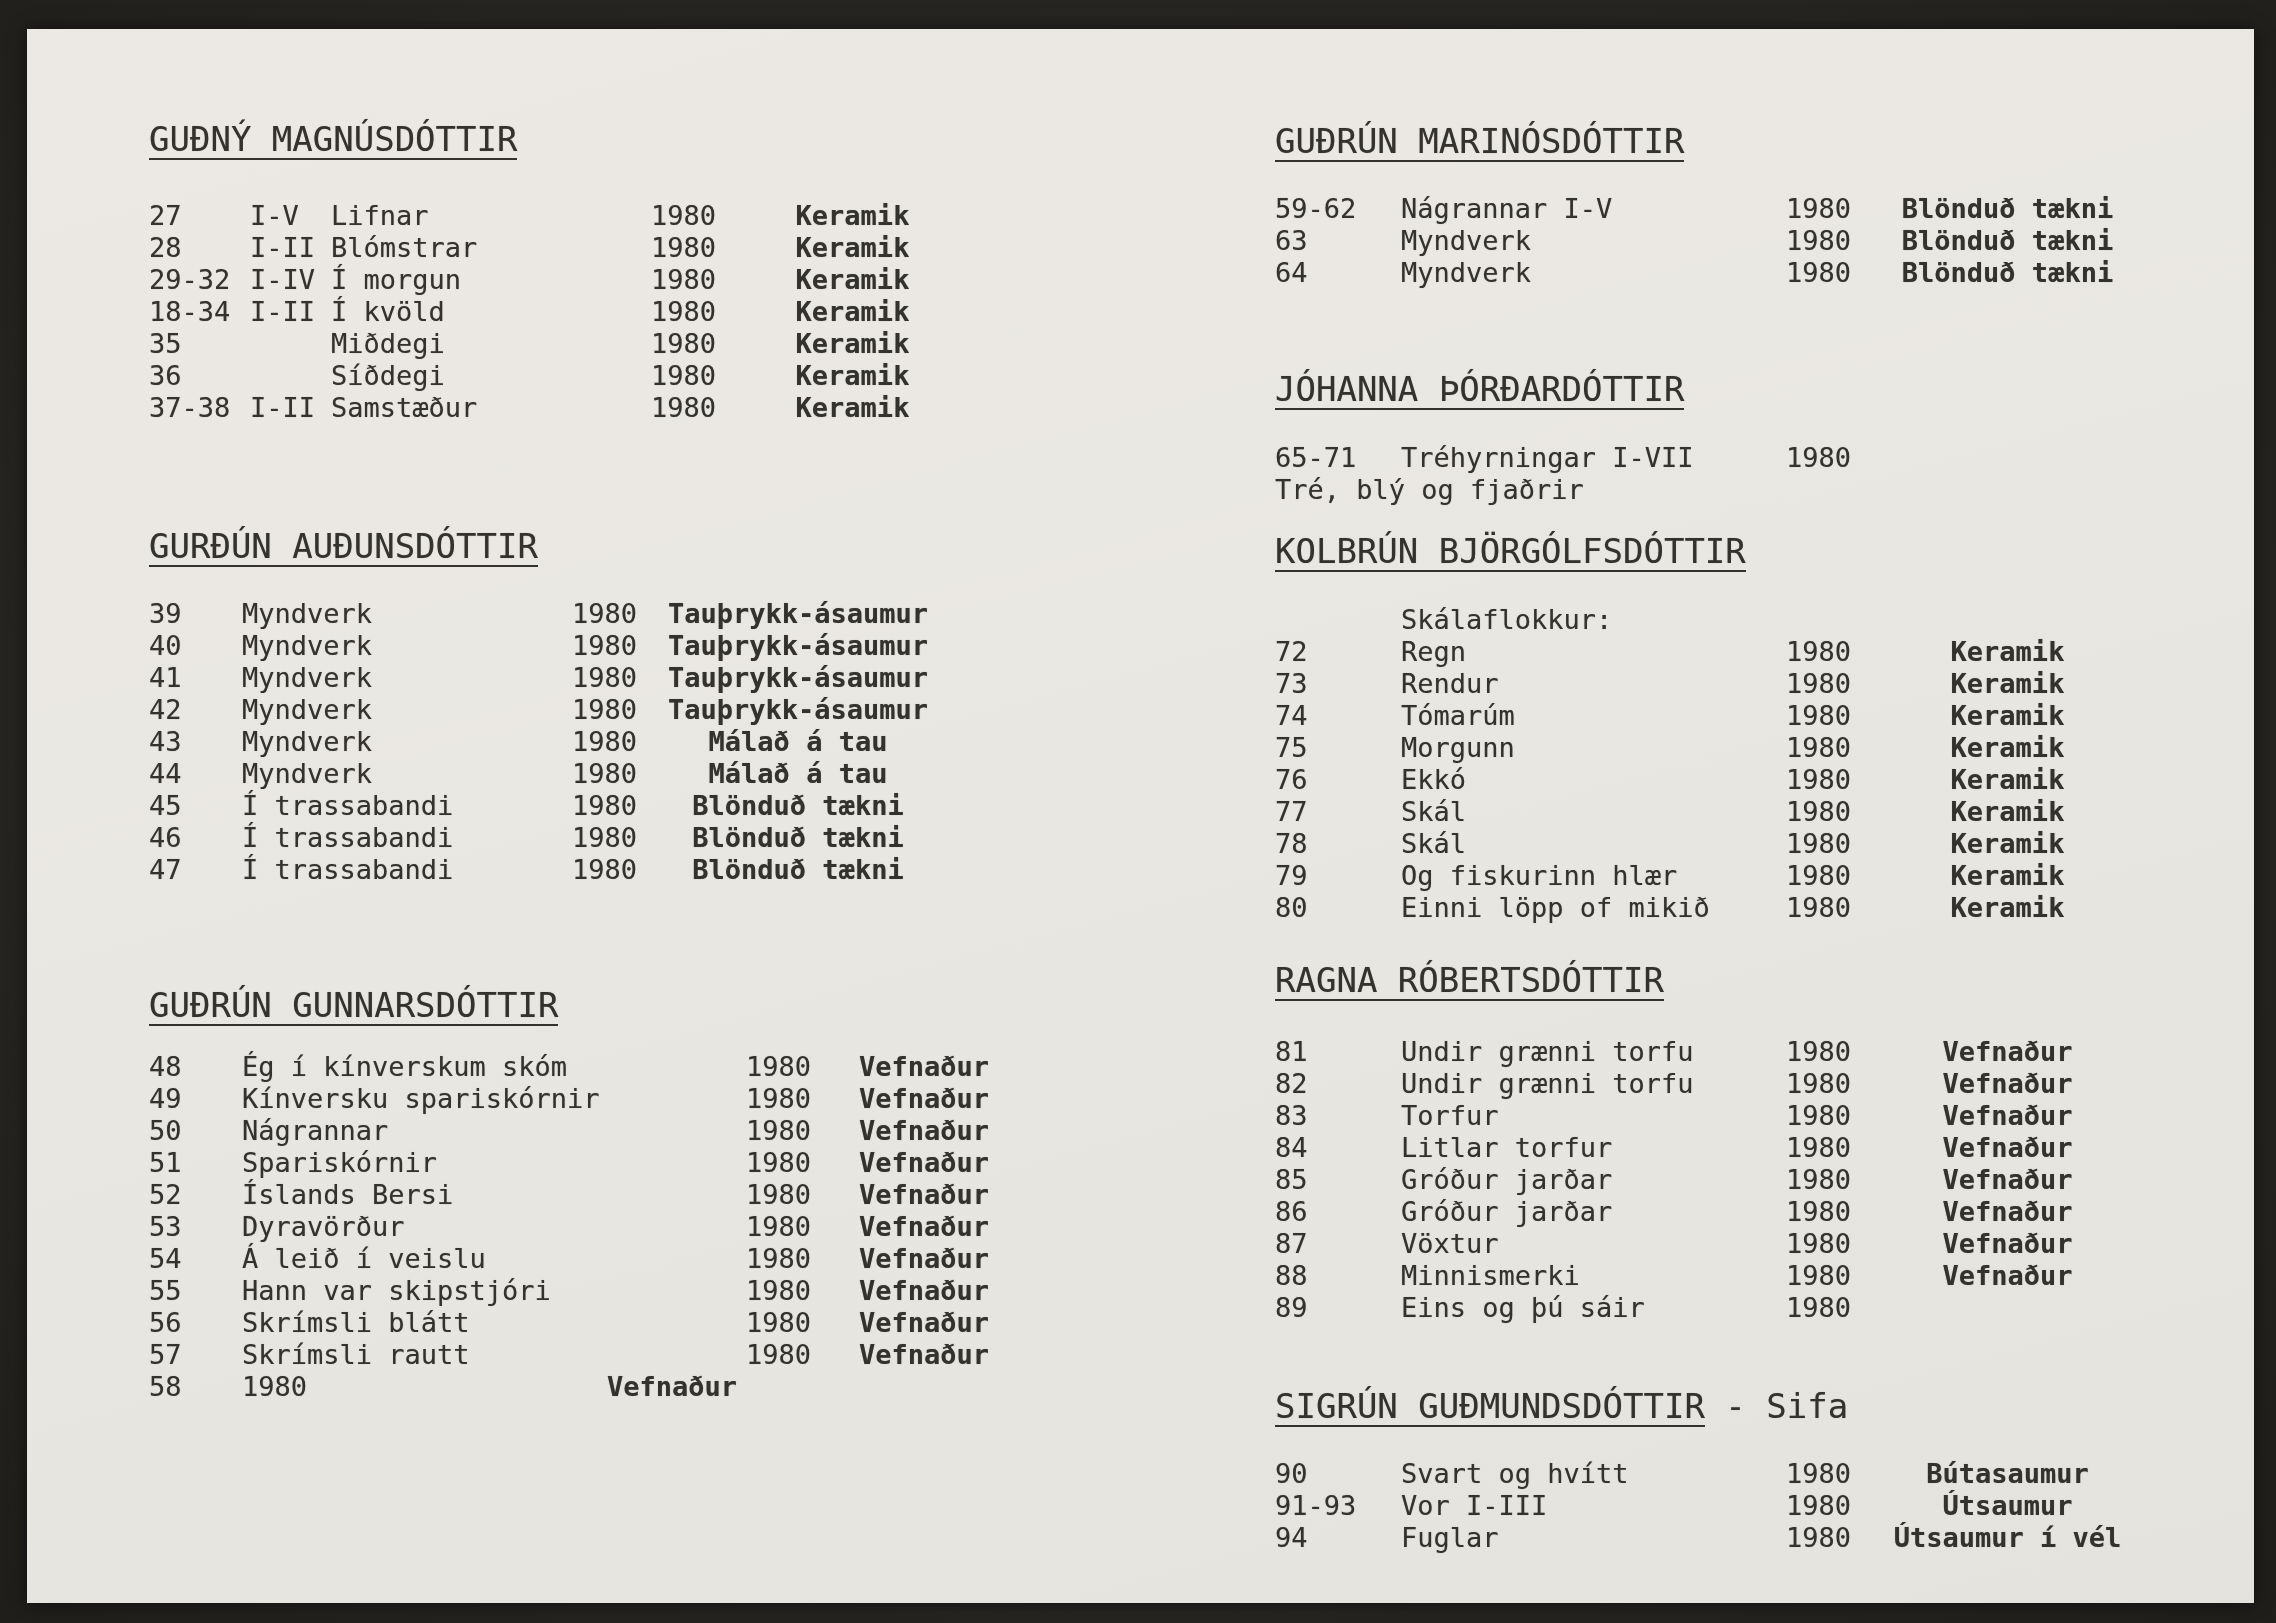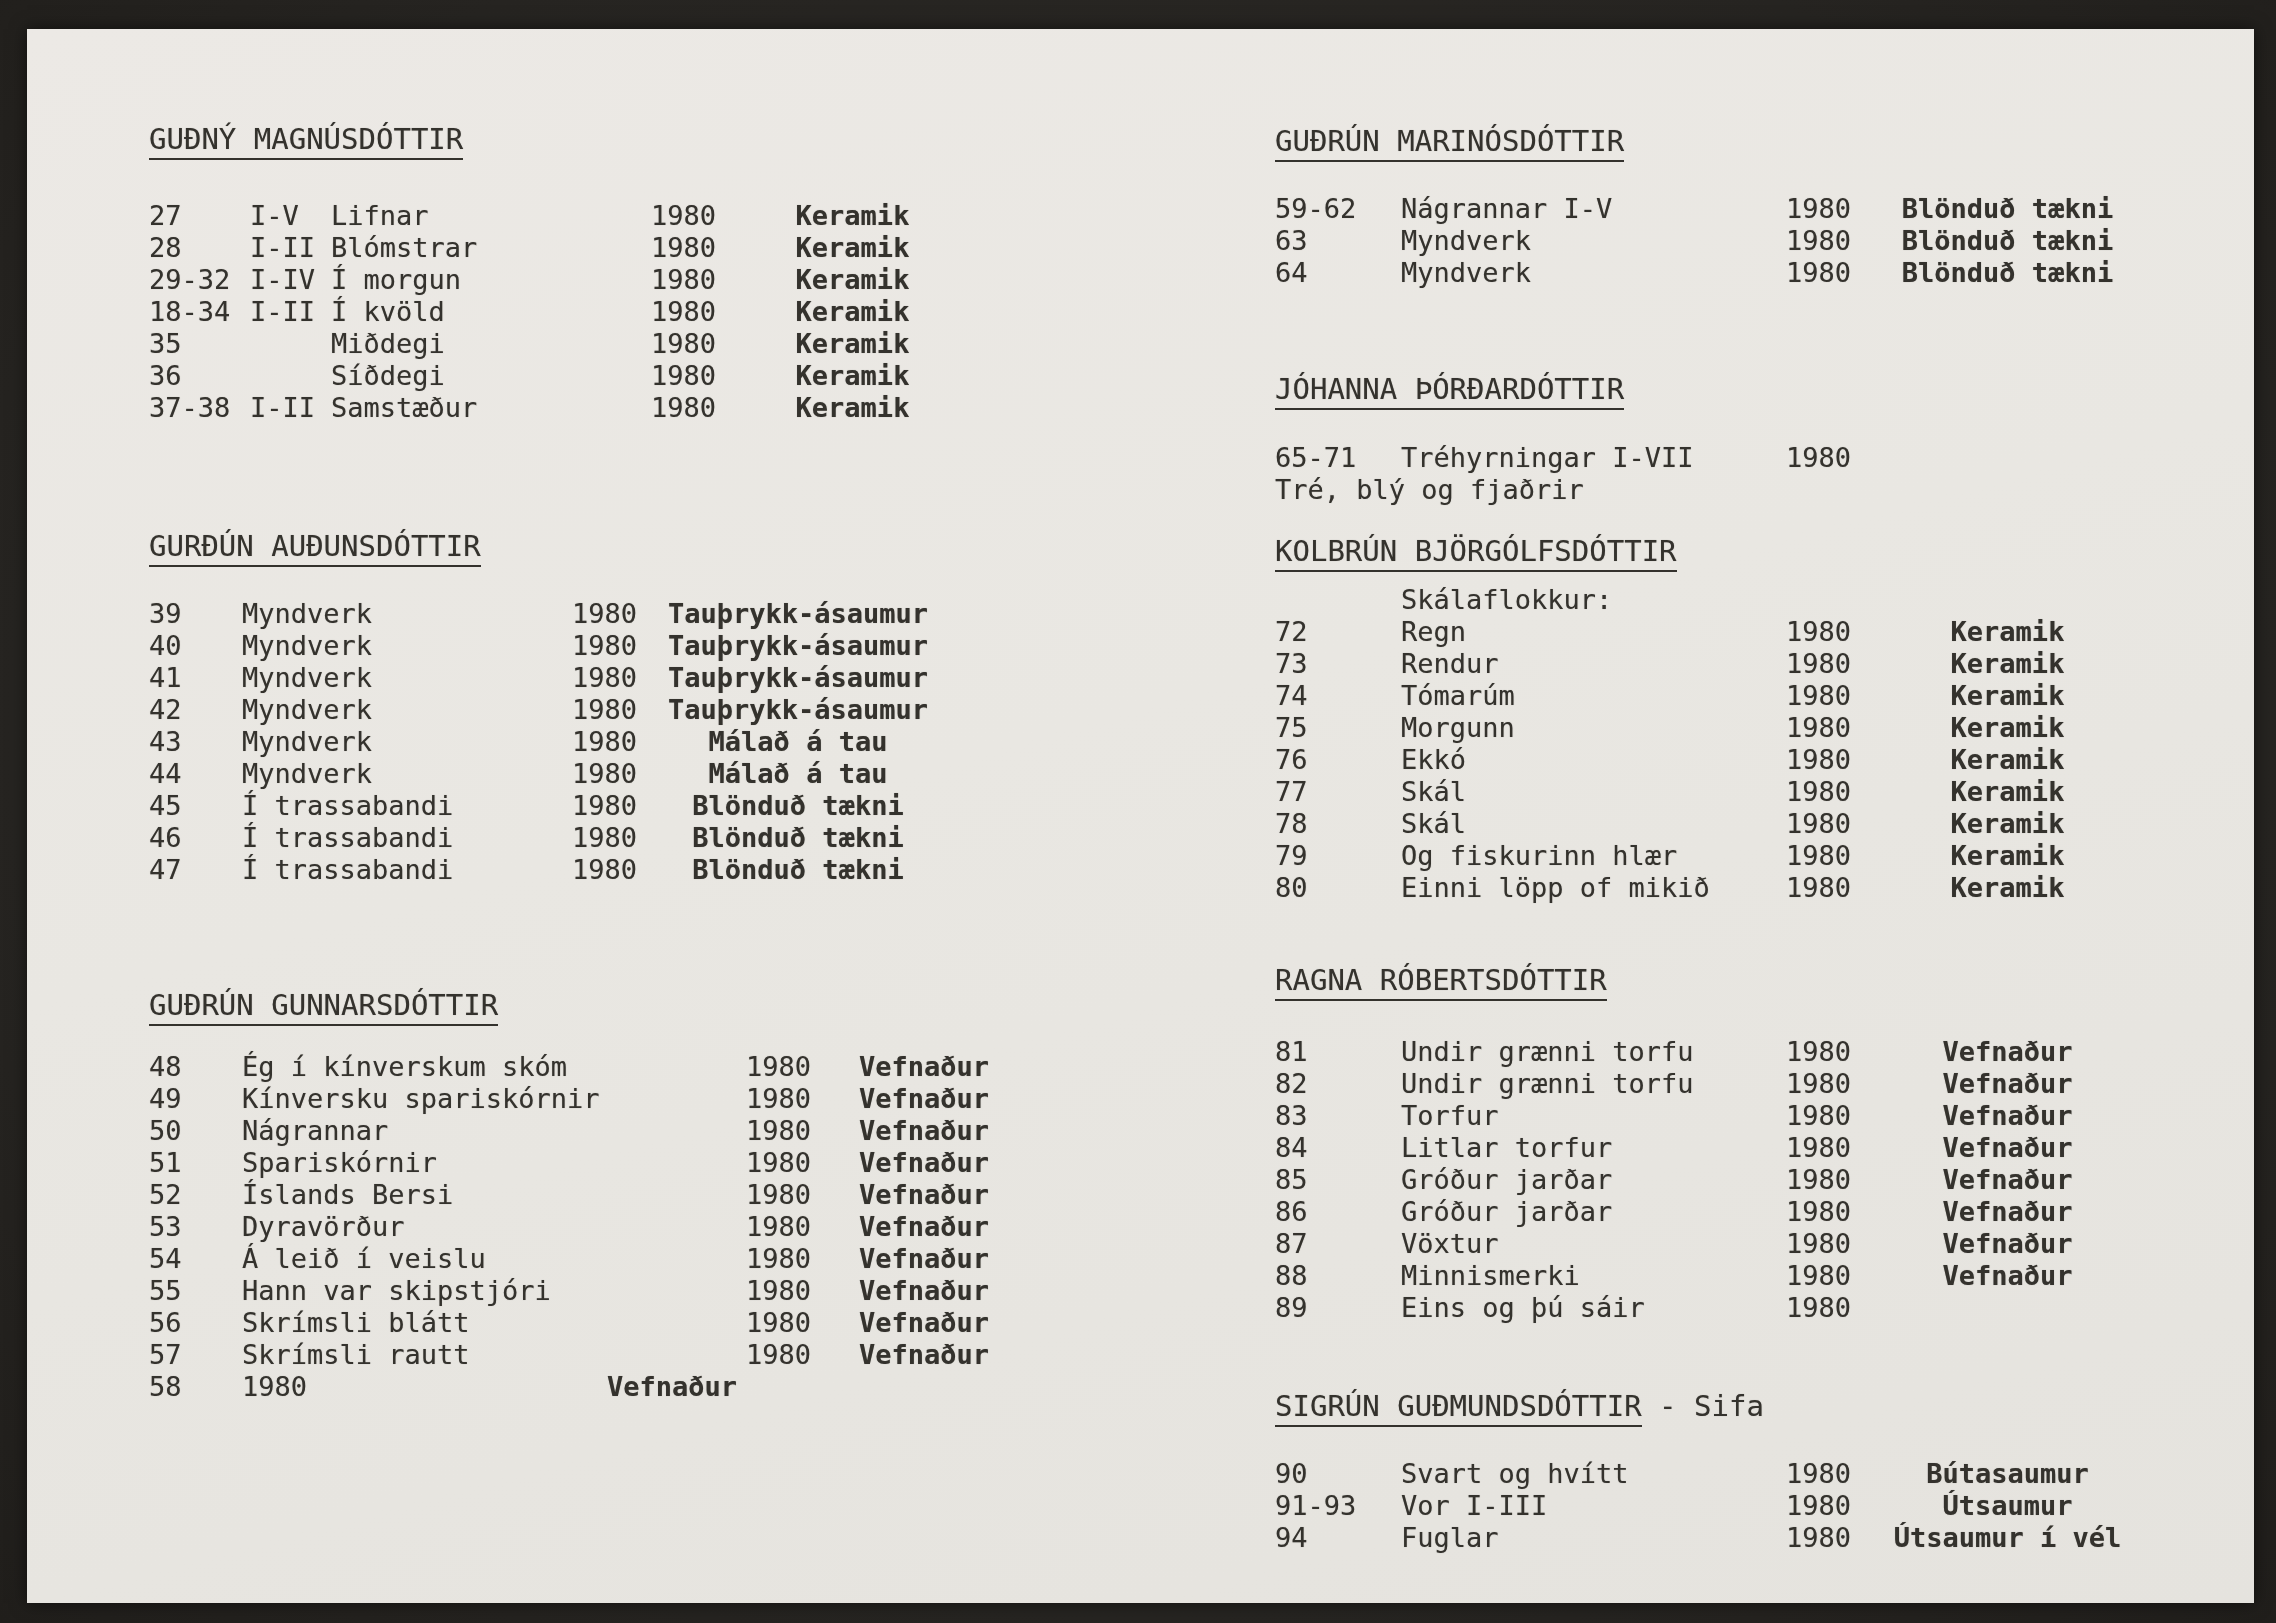--- a/index.html
+++ b/index.html
@@ -15,24 +15,24 @@
   }
   .sec{position:absolute; color:#34322d; text-shadow:0 0 0.9px rgba(52,50,45,.38);}
   .col-left-anchor{left:122px;} .col-right-anchor{left:1248px;}
   .sec-l0{top:95px}.sec-l1{top:502px}.sec-l2{top:961px}
   .sec-r0{top:97px}.sec-r1{top:345px}.sec-r2{top:507px}.sec-r3{top:936px}.sec-r4{top:1362px}
   .sec-l0 .rows{margin-top:40px}
   .sec-l1 .rows{margin-top:31px}
   .sec-l2 .rows{margin-top:25px}
   .sec-r0 .rows{margin-top:31px}
   .sec-r1 .rows{margin-top:32px}
-  .sec-r2 .rows{margin-top:12px}
+  .sec-r2 .rows{margin-top:32px}
   .sec-r3 .rows{margin-top:35px}
   .sec-r4 .rows{margin-top:31px}
-  h2{margin:0; font-size:29px; line-height:30px; font-weight:normal; white-space:nowrap;}
+  h2{margin:0; font-size:34px; line-height:30px; font-weight:normal; white-space:nowrap;}
   .uline{display:inline-block; border-bottom:2.7px solid currentColor; padding-bottom:3.6px;}
   .hsuffix{padding-left:0;}
   .rows{font-size:27px; line-height:32px;}
   .row{display:flex; white-space:nowrap;}
   .row > span{display:block; overflow:visible;}
   .c-year{width:65px;}
   .c-tech{flex:1; text-align:center;font-weight:bold;}
   .m-a .row{width:840px} .m-a .c-no{width:101px} .m-a .c-numeral{width:81px} .m-a .c-title{width:320px}
   .m-b .row{width:810px} .m-b .c-no{width:93px} .m-b .c-title{width:330px}
   .m-c .row{width:888px} .m-c .c-no{width:93px} .m-c .c-title{width:504px}

